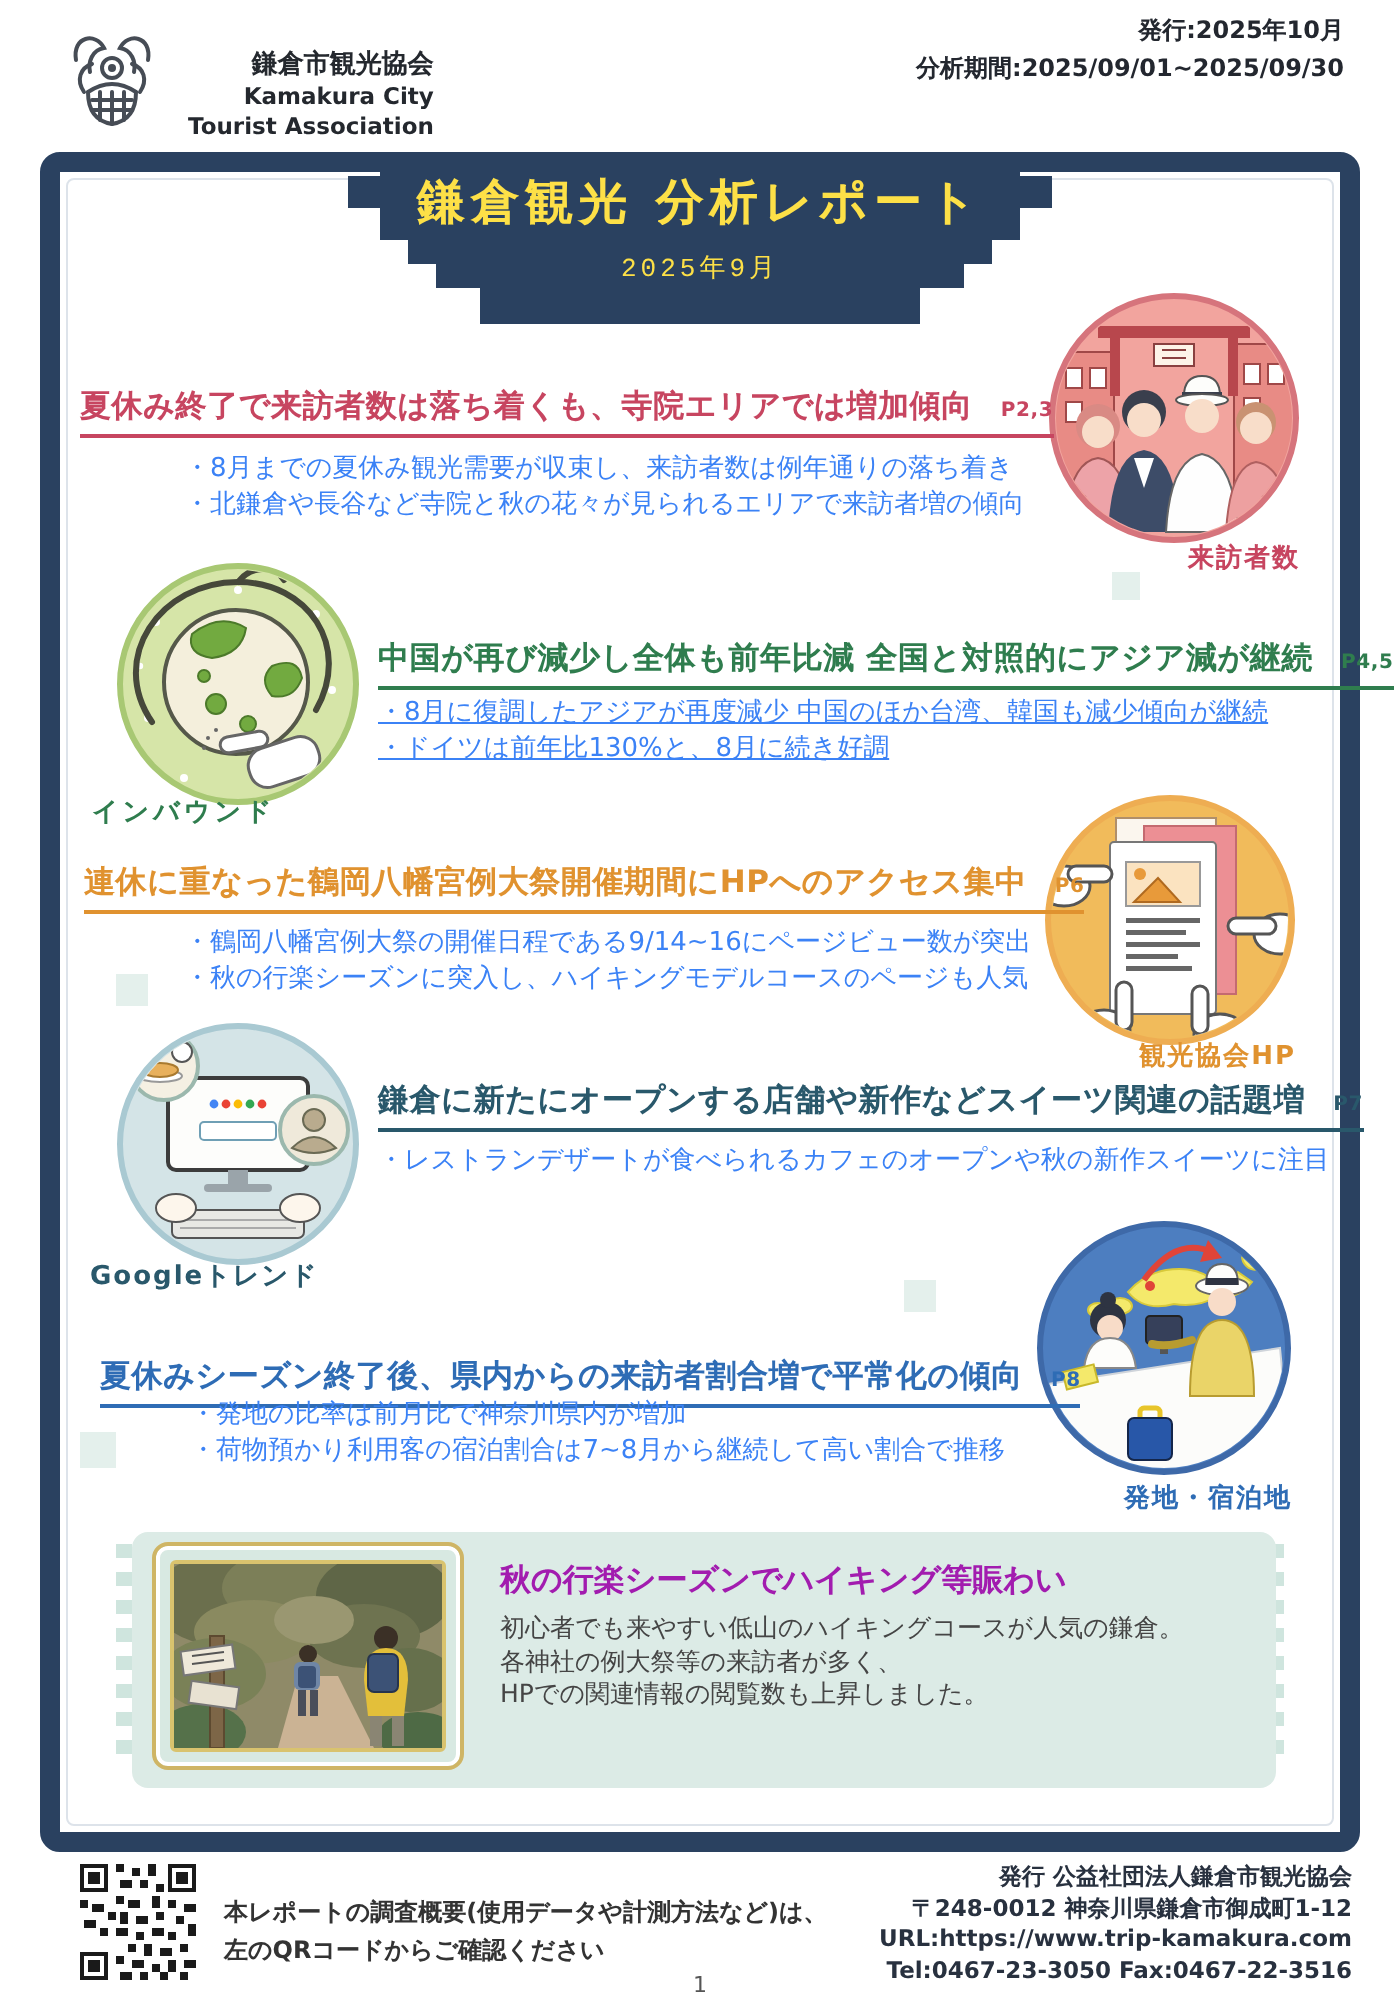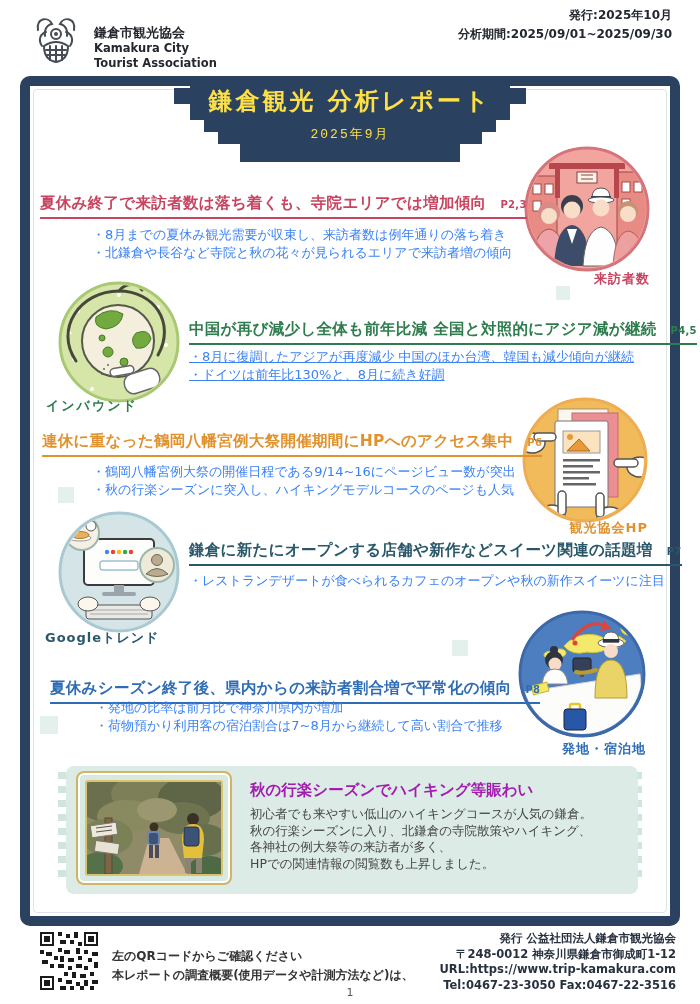--- a/index.html
+++ b/index.html
@@ -58,21 +58,21 @@
       <path d="M10,18 C8,6 20,4 24,12 C18,13 16,19 17,24"></path>
       <path d="M46,18 C48,6 36,4 32,12 C38,13 40,19 39,24"></path>
       <path d="M14,34 C10,28 12,22 18,20"></path>
       <path d="M42,34 C46,28 44,22 38,20"></path>
       <circle cx="28" cy="22" r="5"></circle>
       <path d="M16,34 Q28,26 40,34 Q40,48 28,50 Q16,48 16,34 Z"></path>
       <path d="M18,38 H38 M18,43 H38 M22,34 V48 M28,34 V50 M34,34 V48"></path>
     </g>
     <circle cx="28" cy="22" r="2" fill="#464c55"></circle>
   </svg>
-  <div class="abs" style="left:94px;top:24px;">
+  <div class="abs" style="left:94px;top:24px;text-align:right;">
     <div class="org-ja">鎌倉市観光協会</div>
     <div class="org-en">Kamakura City</div>
     <div class="org-en">Tourist Association</div>
   </div>
   <div class="abs issue-block">
     <div>発行:2025年10月</div>
     <div>分析期間:2025/09/01~2025/09/30</div>
   </div>
 
   <div class="abs frame"></div>
@@ -341,21 +341,20 @@
           <rect x="18" y="36" width="7" height="56" fill="#7d6647" stroke="#5d4a30"></rect>
           <rect x="4" y="42" width="26" height="12" fill="#efe9da" stroke="#777" transform="rotate(-8 17 48)"></rect>
           <rect x="8" y="60" width="24" height="11" fill="#e8e2d2" stroke="#777" transform="rotate(8 20 65)"></rect>
           <path d="M9,46 l16,-2 M9,50 l16,-2" stroke="#555" stroke-width="1"></path>
         </svg>
       </div>
     </div>
     <div class="abs feat-title">秋の行楽シーズンでハイキング等賑わい</div>
     <div class="abs feat-body">
       <div>初心者でも来やすい低山のハイキングコースが人気の鎌倉。</div>
-      <div>秋の行楽シーズンに入り、北鎌倉の寺院散策やハイキング、</div>
       <div>各神社の例大祭等の来訪者が多く、</div>
       <div>HPでの関連情報の閲覧数も上昇しました。</div>
     </div>
   </div>
 
   <svg class="abs" style="left:40px;top:932px;" width="58" height="58" viewBox="0 0 29 29">
     <rect width="29" height="29" fill="#fff"></rect>
     <g fill="#1a1a1a">
       <path d="M0,0h7v7h-7z M1,1v5h5v-5z" fill-rule="evenodd"></path>
         <rect x="2" y="2" width="3" height="3"></rect>
@@ -397,22 +396,22 @@
         <rect x="18" y="25" width="2" height="2"></rect>
       <rect x="22" y="24" width="2" height="3"></rect>
         <rect x="26" y="24" width="3" height="2"></rect>
         <rect x="10" y="27" width="3" height="2"></rect>
       <rect x="15" y="27" width="2" height="2"></rect>
         <rect x="20" y="27" width="2" height="2"></rect>
         <rect x="25" y="27" width="2" height="2"></rect>
     </g>
   </svg>
   <div class="abs qr-note">
+    <div>本レポートの調査概要(使用データや計測方法など)は、</div>
     <div>左のQRコードからご確認ください</div>
-    <div>本レポートの調査概要(使用データや計測方法など)は、</div>
   </div>
   <div class="abs publisher">
     <div>発行 公益社団法人鎌倉市観光協会</div>
     <div>〒248-0012 神奈川県鎌倉市御成町1-12</div>
     <div>URL:https://www.trip-kamakura.com</div>
     <div>Tel:0467-23-3050 Fax:0467-22-3516</div>
   </div>
   <div class="abs pagenum">1</div>
 
 </div>

